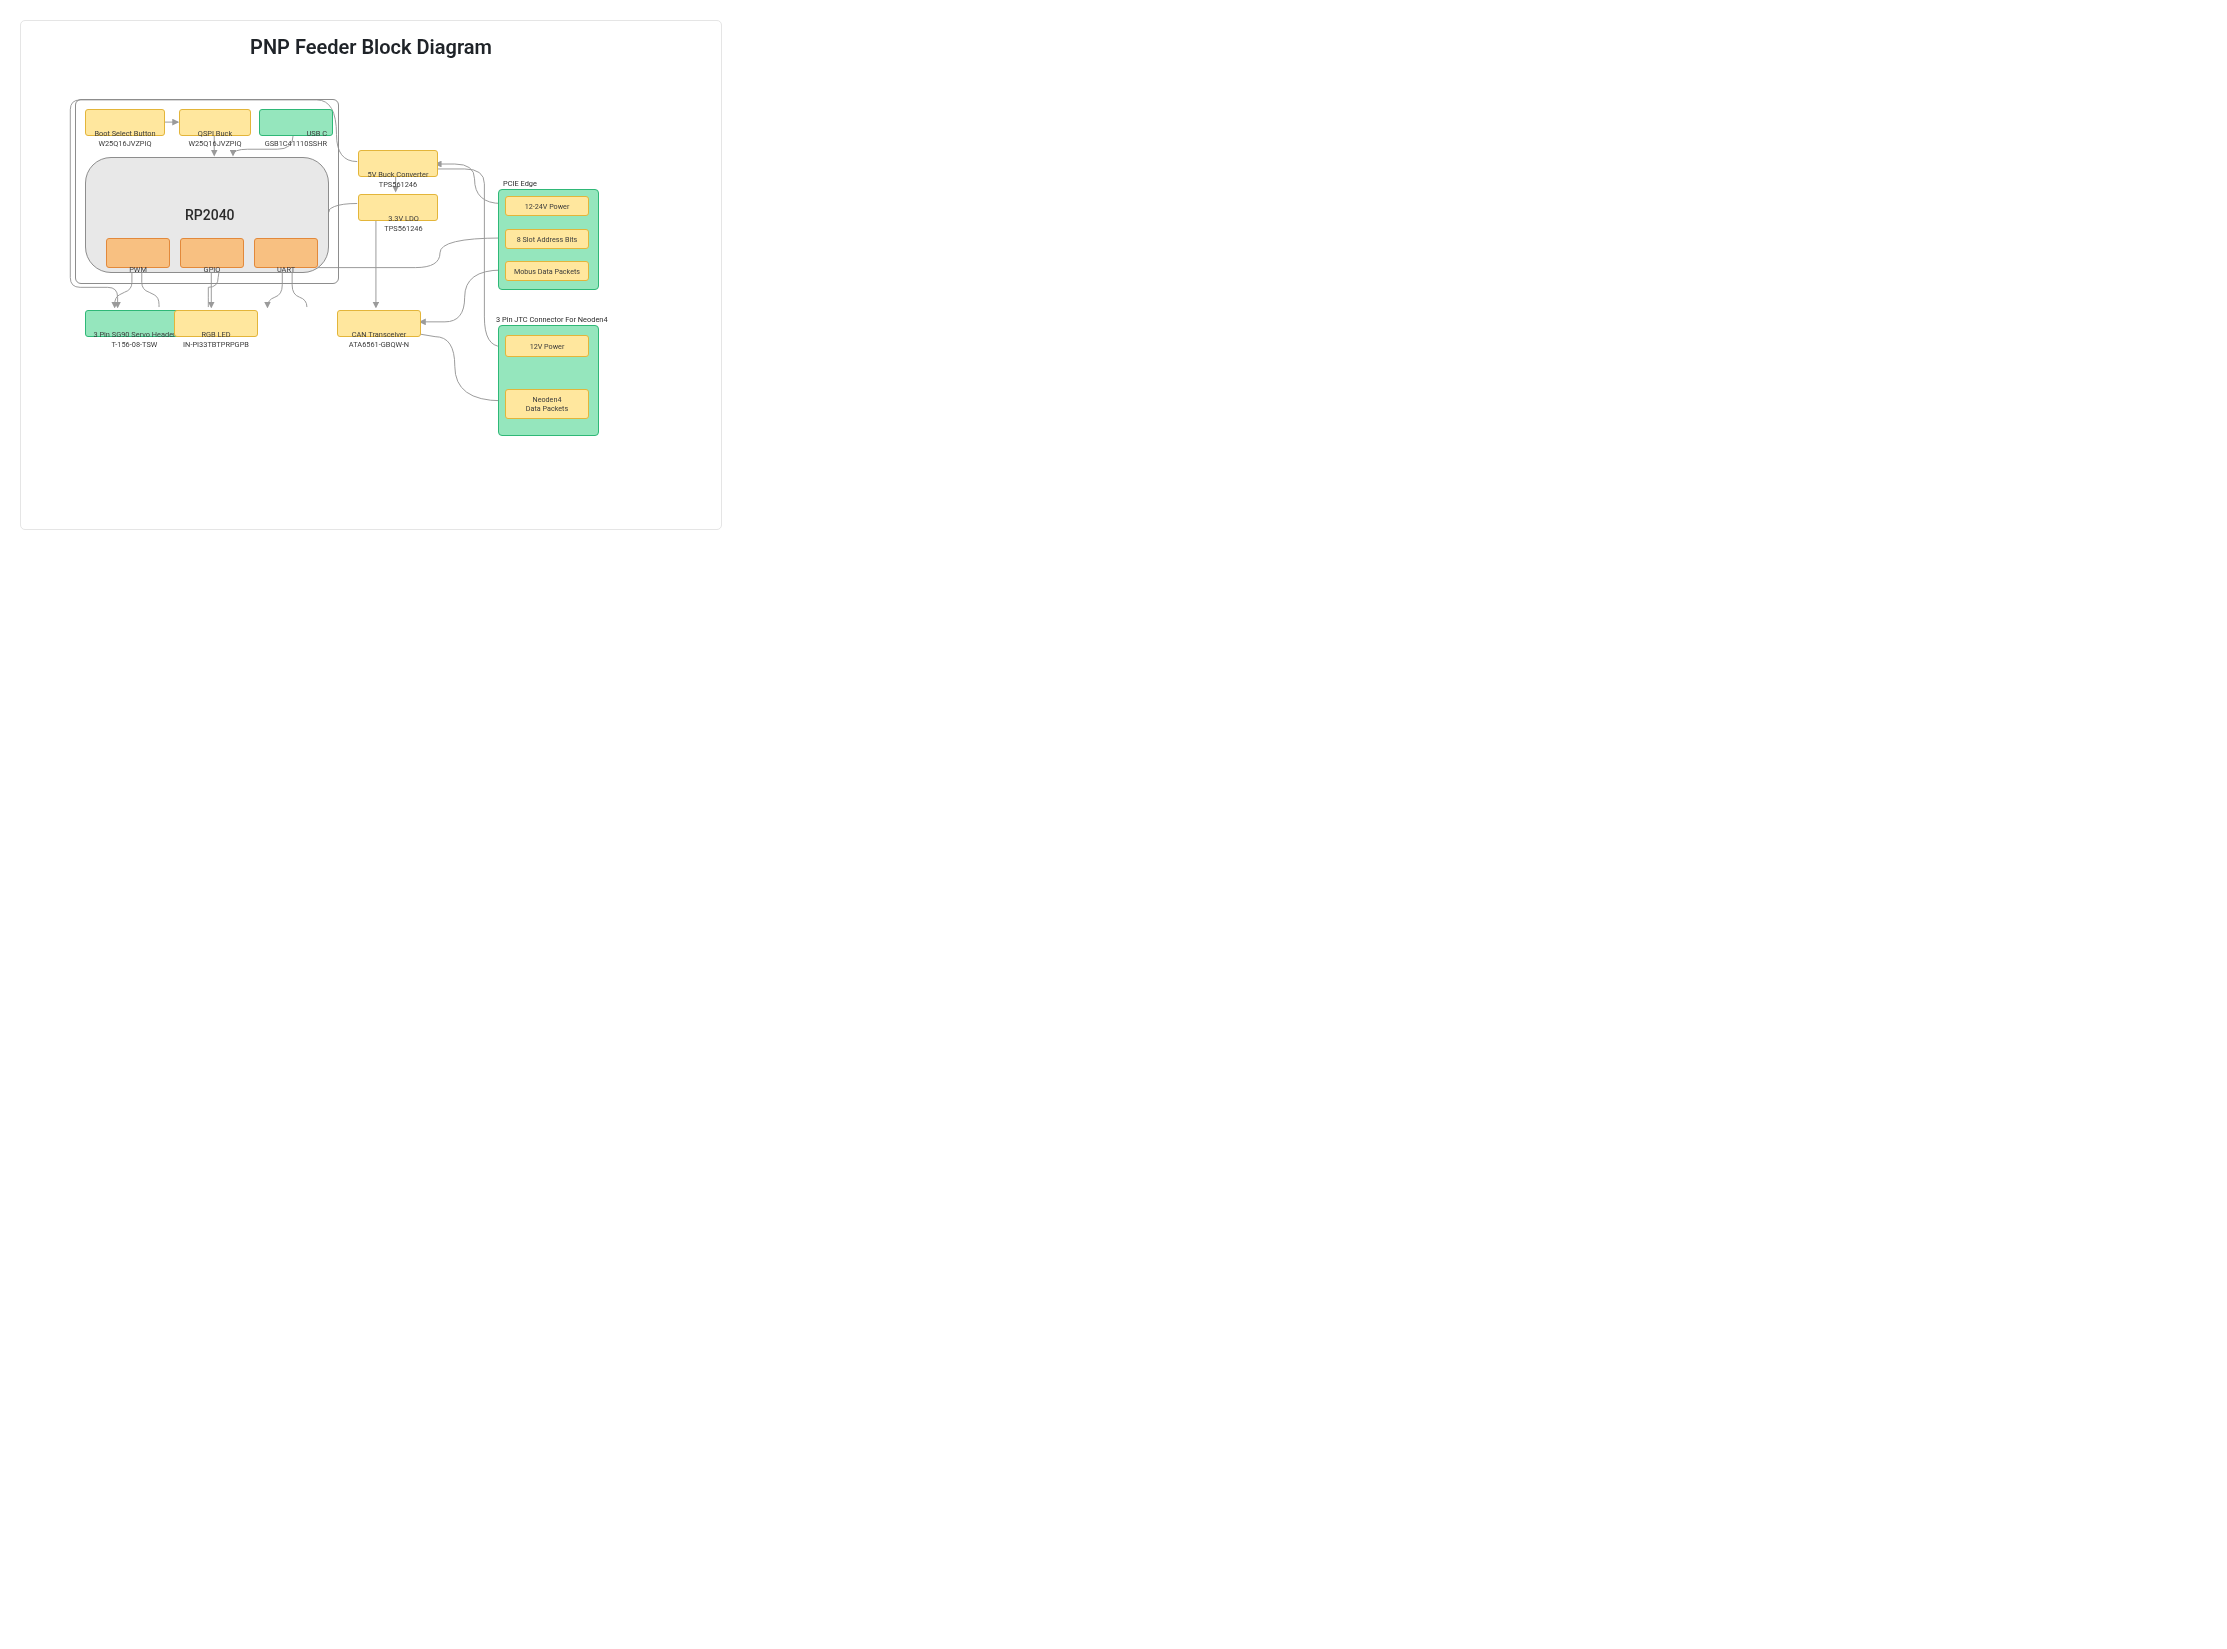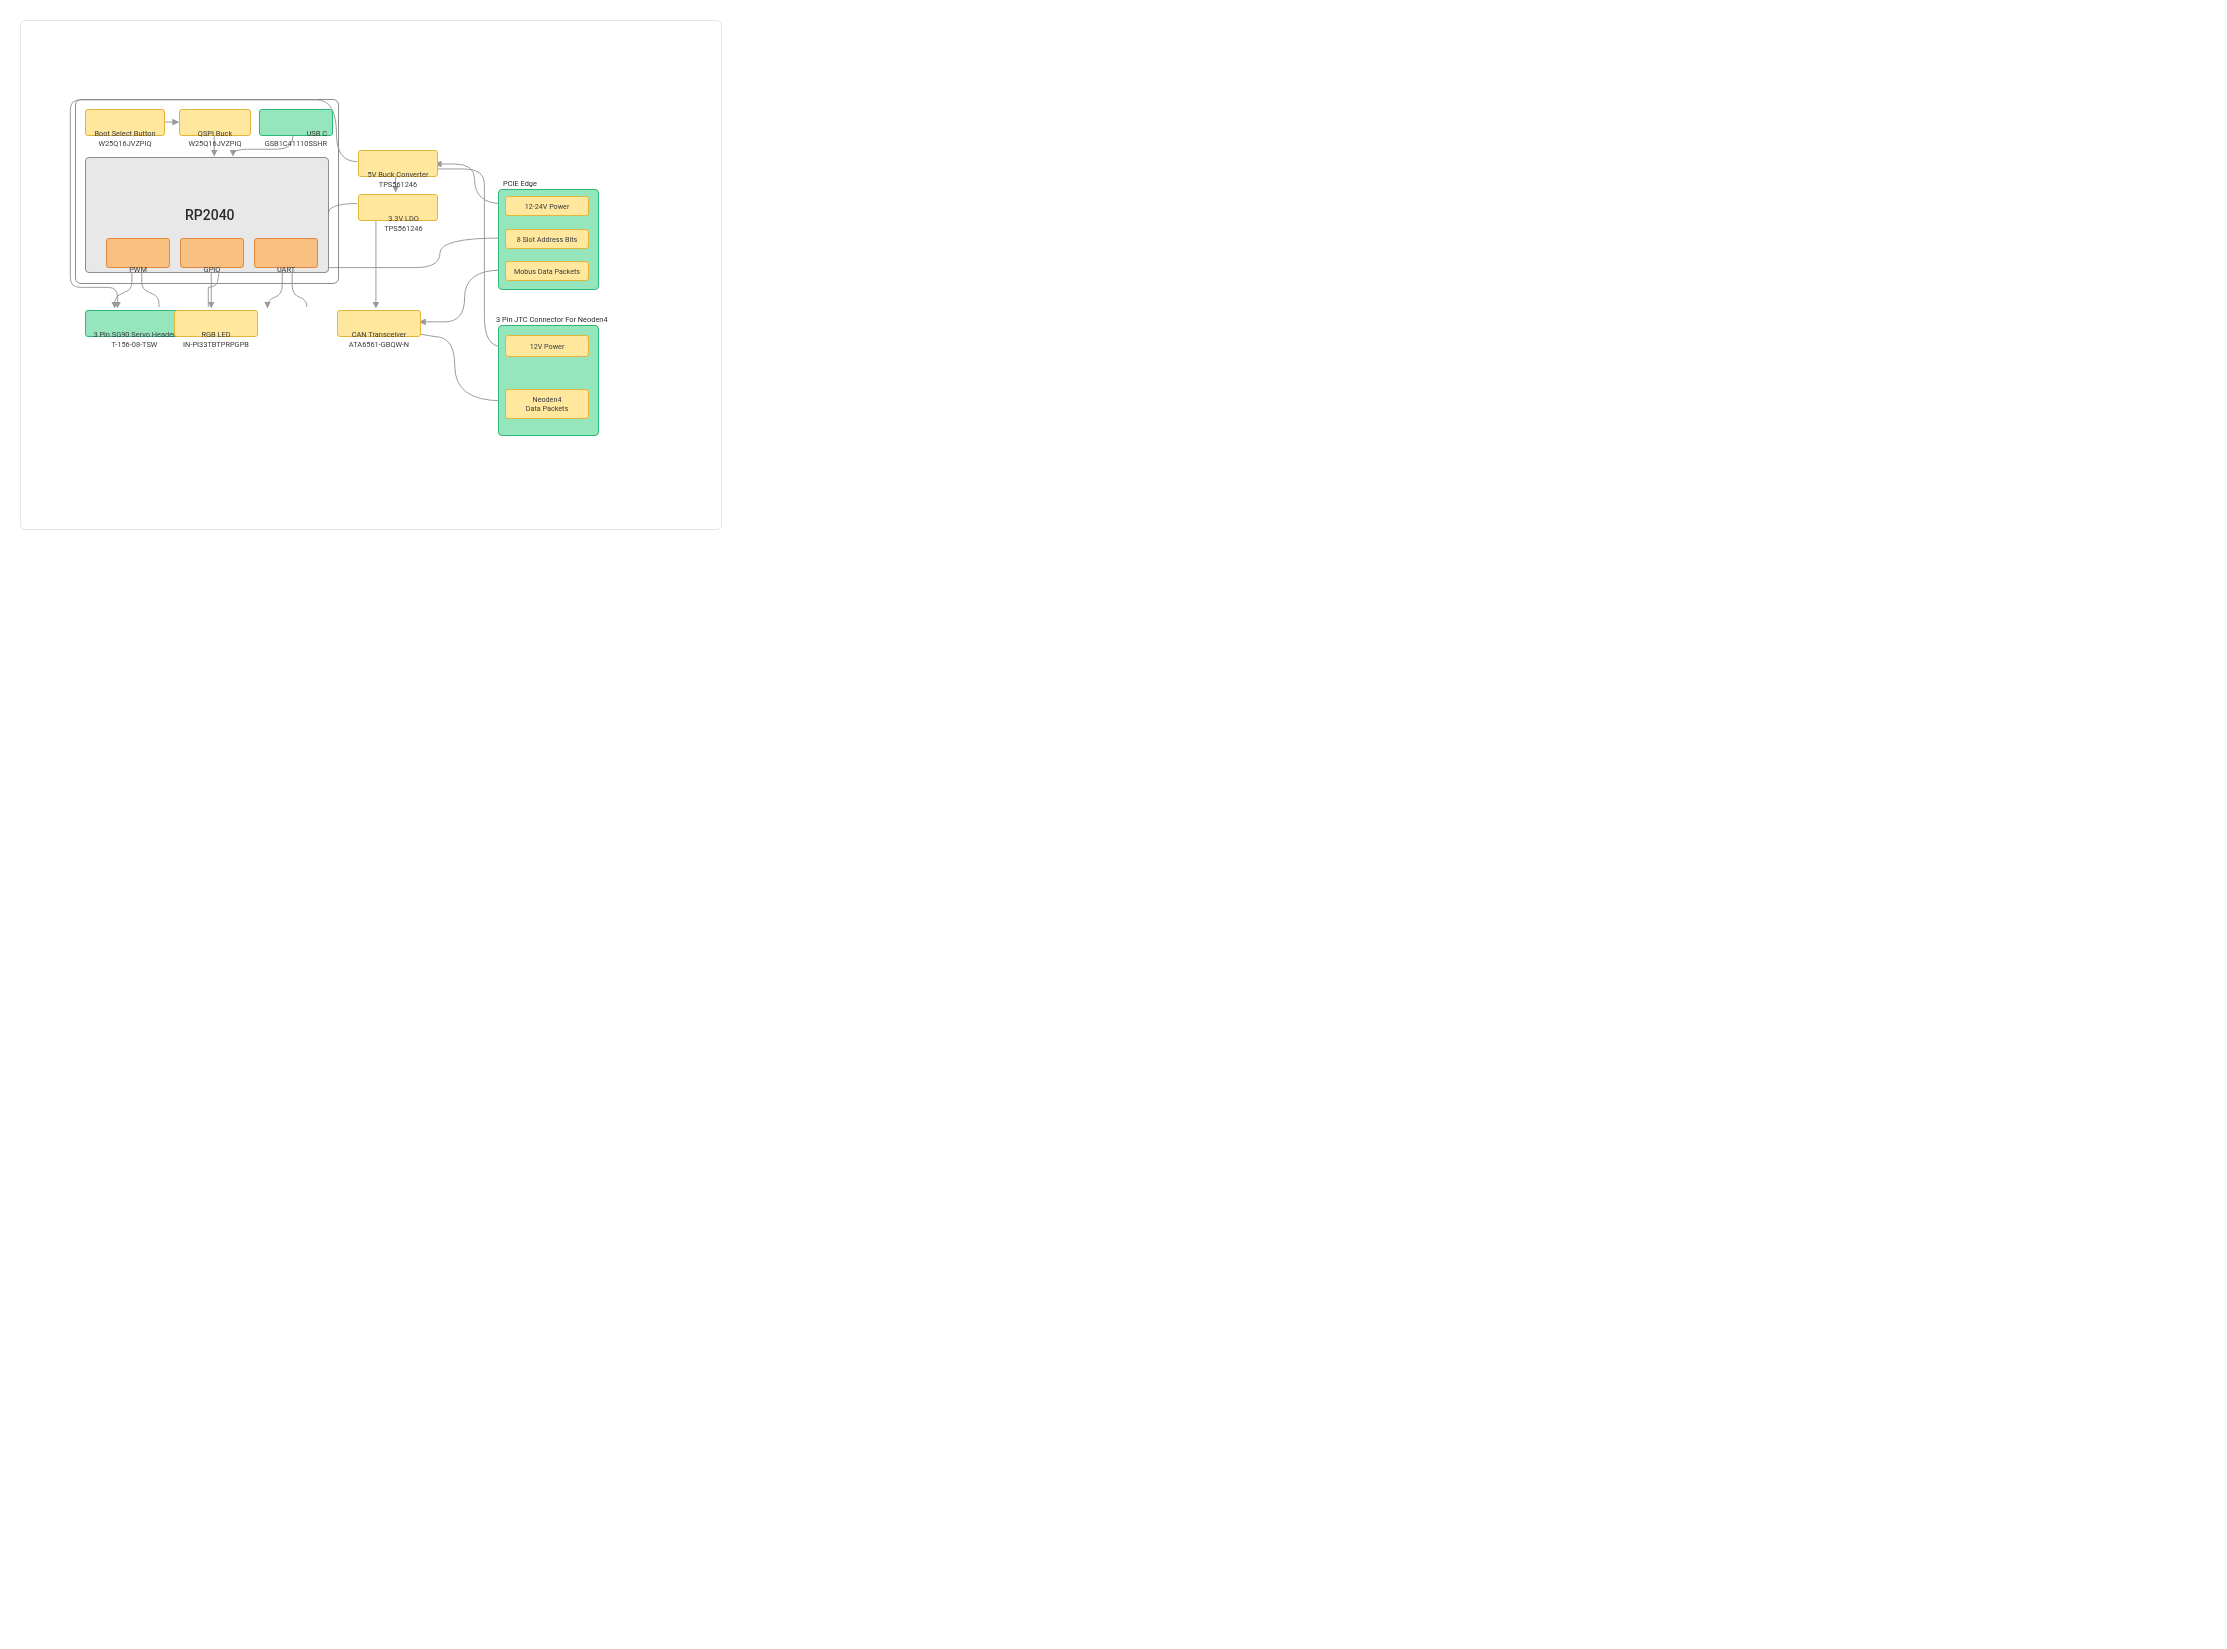--- a/index.html
+++ b/index.html
@@ -110,20 +110,21 @@
     box-sizing: border-box;
   }
   .conn-inner .stack { display:flex; flex-direction:column; align-items:center; line-height:1.3;}
 </style>
 </head>
 <body>
 
 <div class="page">
   <div class="frame">
 
+    <div class="title">PNP Feeder Block Diagram</div>
 
     <svg class="diagram" viewBox="0 0 1420 1030" preserveAspectRatio="none">
       <defs>
         <marker id="arrow" viewBox="0 0 10 10" refX="8" refY="5" markerWidth="7" markerHeight="7" orient="auto-start-reverse">
           <path d="M 0 0 L 10 5 L 0 10 z" fill="#9a9a9a"></path>
         </marker>
       </defs>
       <g stroke="#9a9a9a" stroke-width="2" fill="none">
 
         <path d="M 291 205 L 318 205" marker-end="url(#arrow)"></path>
@@ -155,21 +156,21 @@
         <path d="M 975 505 Q 900 505 900 560 Q 900 610 860 610 L 810 610" marker-end="url(#arrow)"></path>
 
         <path d="M 975 660 Q 940 660 940 600 L 940 330 Q 940 300 900 300 L 842 300"></path>
 
         <path d="M 975 770 Q 880 770 880 700 Q 880 640 840 640 L 810 635"></path>
       </g>
     </svg>
 
     <div class="mcu-group" style="left:54px; top:78px; width:262px; height:183px;"></div>
 
-    <div class="rp2040" style="left:64px; top:136px; width:242px; height:114px;">
+    <div class="rp2040" style="left:64px; top:136px; width:242px; height:114px;border-radius:26px;">
       <div class="rp2040-label" style="left:99px; top:49px;">RP2040</div>
     </div>
 
     <div class="box orange" style="left:85px; top:217px; width:64px; height:30px;">
       <span class="line1">PWM</span>
     </div>
     <div class="box orange" style="left:159px; top:217px; width:64px; height:30px;">
       <span class="line1">GPIO</span>
     </div>
     <div class="box orange" style="left:233px; top:217px; width:64px; height:30px;">

